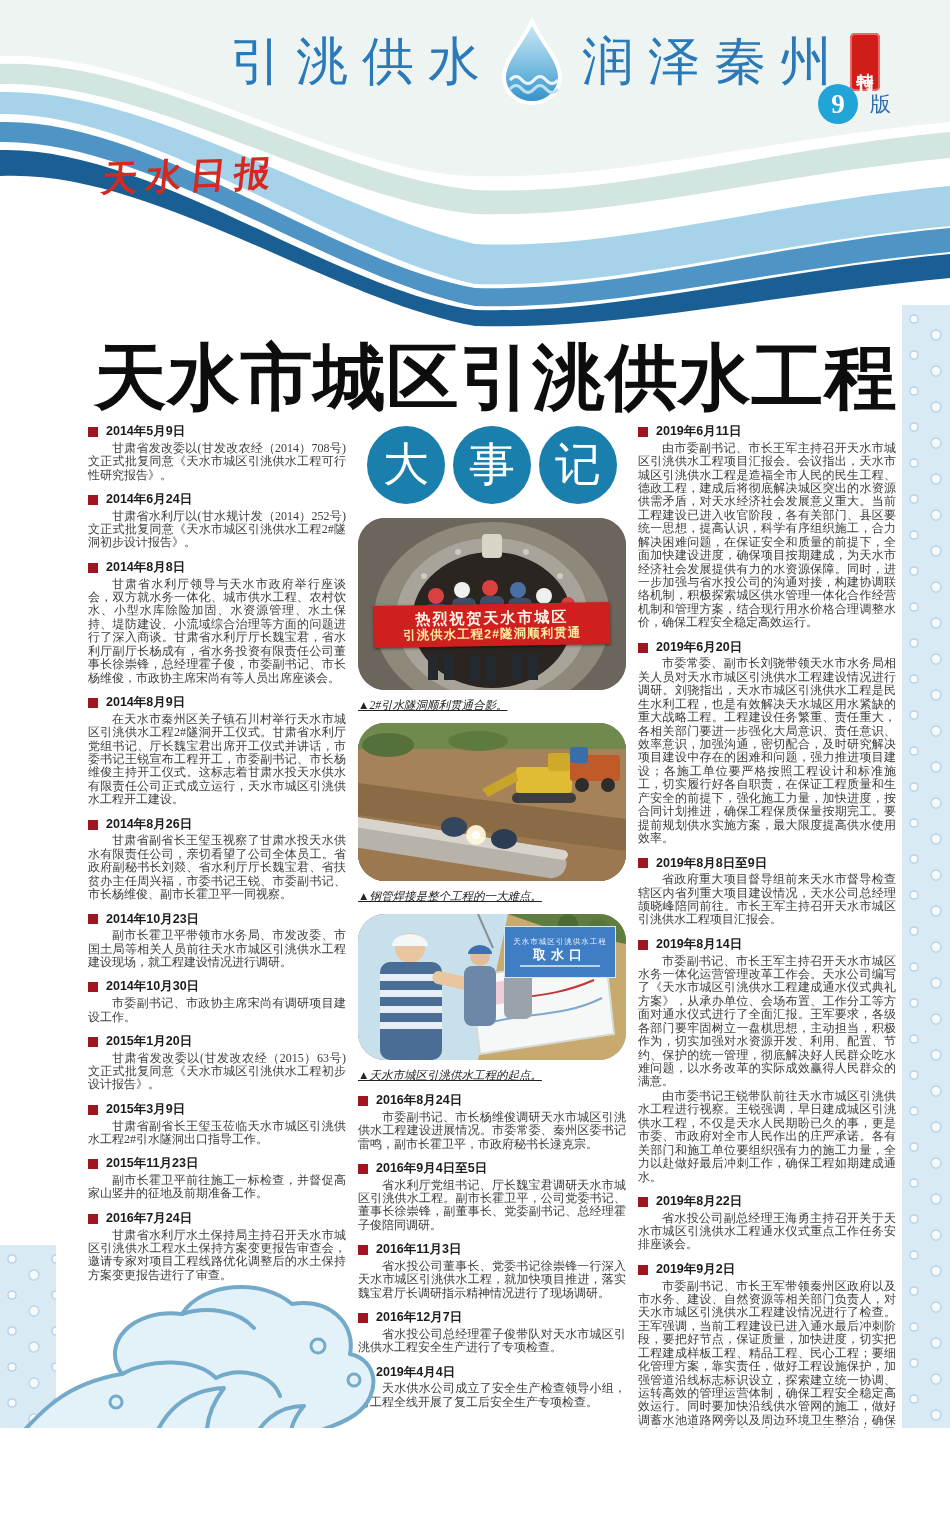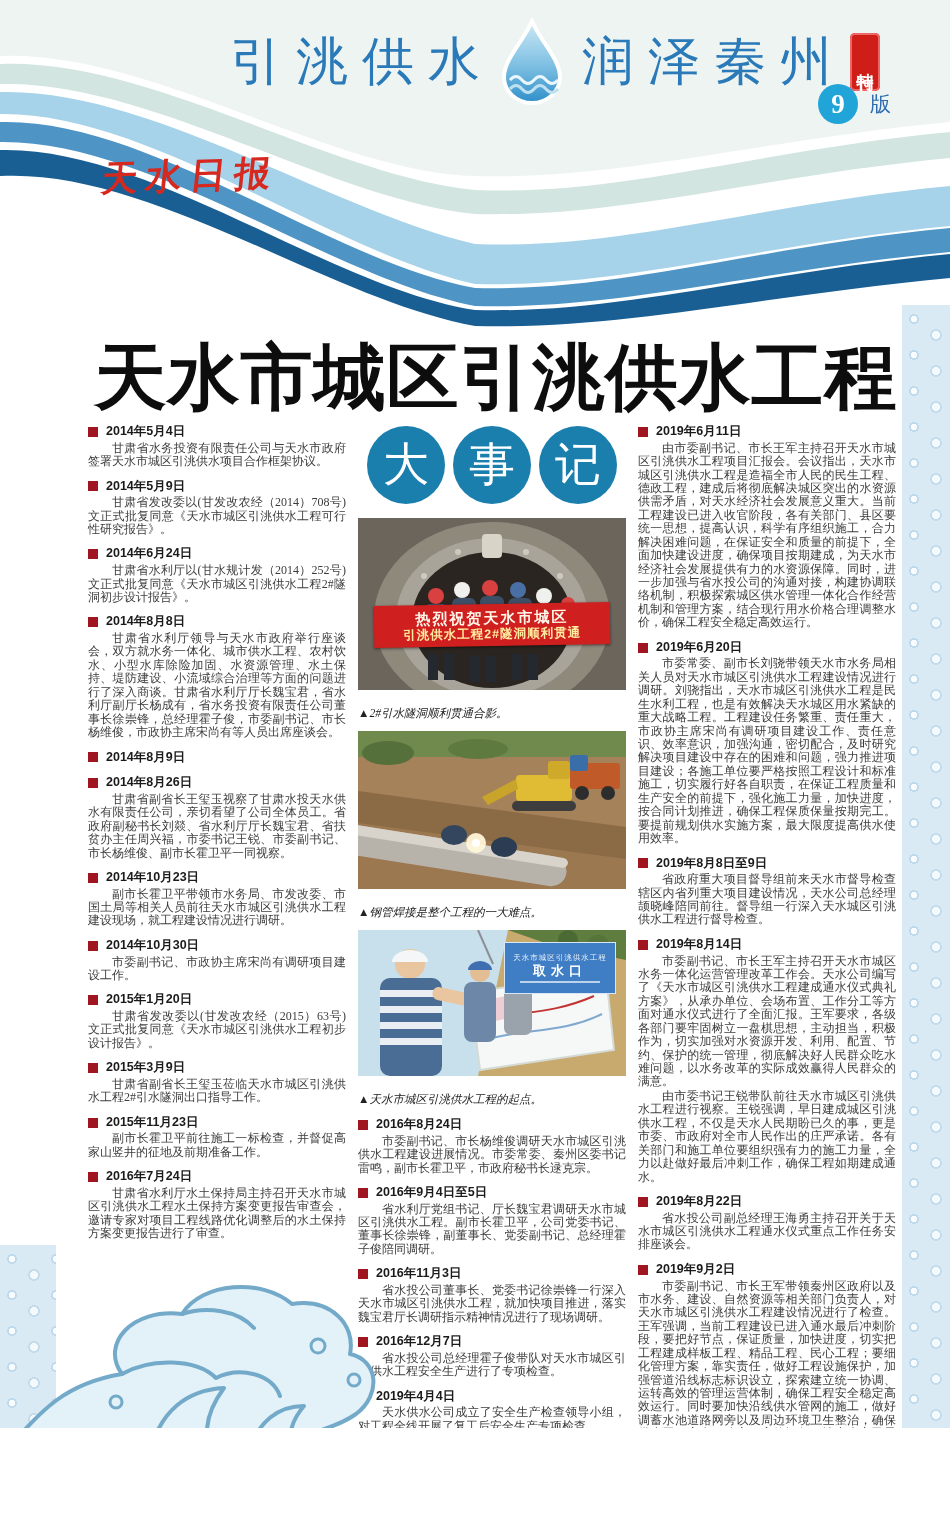--- a/index.html
+++ b/index.html
@@ -47,24 +47,24 @@
                 margin-top:1px; }
   .entry-text:empty { display:none; }
 
   
   .badge-row { display:flex; justify-content:space-between; width:250px; margin:2px auto 14px; }
   .badge-circle { width:78px; height:78px; border-radius:50%; background:#1b7fae; color:#fff;
                   font-family:"Liberation Serif",serif; font-size:46px; display:flex;
                   align-items:center; justify-content:center; }
 
   
-  .photo { position:relative; width:268px; overflow:hidden; background:#777; }
+  .photo { position:relative; width:268px; overflow:hidden; background:#777;border-radius:27px; }
   .photo svg { display:block; }
-  .caption { font-size:11.5px; font-style:italic; color:#222; margin:16px 0 10px;
-             font-family:"Liberation Serif","DejaVu Serif",serif; }
+  .caption { font-size:11.5px; font-style:italic; color:#222; margin:8px 0 10px;
+             font-family:"Liberation Serif","DejaVu Serif",serif;text-decoration:underline; }
   .banner { position:absolute; left:16px; top:86px; width:236px; height:42px; background:#d01f1f;
             transform:rotate(-1deg); display:flex; flex-direction:column; align-items:center;
             justify-content:center; box-shadow:0 1px 3px rgba(0,0,0,.5); }
   .banner-l1 { color:#fff7ea; font-weight:bold; font-size:15px; letter-spacing:2px; line-height:1.2; }
   .banner-l2 { color:#ffec9e; font-weight:bold; font-size:12.5px; letter-spacing:1px; line-height:1.2; }
   .sign { position:absolute; right:10px; top:12px; width:112px; height:52px; background:#3f7dc4;
           border:1px solid #d9e6f5; display:flex; flex-direction:column; align-items:center;
           justify-content:center; }
   .sign-l1 { color:#eaf2fb; font-size:7.5px; letter-spacing:1px; line-height:1.3; }
   .sign-l2 { color:#ffffff; font-size:13px; font-weight:bold; letter-spacing:5px; line-height:1.2; }
@@ -126,28 +126,20 @@
   <h1 class="headline">天水市城区引洮供水工程</h1>
 
   <div class="seigaiha strip-right"></div>
   <div class="seigaiha strip-left"></div>
   <div class="seigaiha bottom-band"></div>
 
   <div class="columns">
 
     <div class="col">
 
-        <div class="entry">
-          <div class="entry-date">
-            <span class="sq"></span>
-            <span>2014年5月4日</span>
-          </div>
-          <p class="entry-text">甘肃省水务投资有限责任公司与天水市政府签署天水市城区引洮供水项目合作框架协议。</p>
-
-        </div>
 
         <div class="entry">
           <div class="entry-date">
             <span class="sq"></span>
             <span>2014年5月9日</span>
           </div>
           <p class="entry-text">甘肃省发改委以(甘发改农经（2014）708号)文正式批复同意《天水市城区引洮供水工程可行性研究报告》。</p>
 
         </div>
 
@@ -167,20 +159,21 @@
           </div>
           <p class="entry-text">甘肃省水利厅领导与天水市政府举行座谈会，双方就水务一体化、城市供水工程、农村饮水、小型水库除险加固、水资源管理、水土保持、堤防建设、小流域综合治理等方面的问题进行了深入商谈。甘肃省水利厅厅长魏宝君，省水利厅副厅长杨成有，省水务投资有限责任公司董事长徐崇锋，总经理霍子俊，市委副书记、市长杨维俊，市政协主席宋尚有等人员出席座谈会。</p>
 
         </div>
 
         <div class="entry">
           <div class="entry-date">
             <span class="sq"></span>
             <span>2014年8月9日</span>
           </div>
+          <p class="entry-text">在天水市秦州区关子镇石川村举行天水市城区引洮供水工程2#隧洞开工仪式。甘肃省水利厅党组书记、厅长魏宝君出席开工仪式并讲话，市委书记王锐宣布工程开工，市委副书记、市长杨维俊主持开工仪式。这标志着甘肃水投天水供水有限责任公司正式成立运行，天水市城区引洮供水工程开工建设。</p>
 
         </div>
 
         <div class="entry">
           <div class="entry-date">
             <span class="sq"></span>
             <span>2014年8月26日</span>
           </div>
           <p class="entry-text">甘肃省副省长王玺玉视察了甘肃水投天水供水有限责任公司，亲切看望了公司全体员工。省政府副秘书长刘燚、省水利厅厅长魏宝君、省扶贫办主任周兴福，市委书记王锐、市委副书记、市长杨维俊、副市长霍卫平一同视察。</p>
 
@@ -426,30 +419,30 @@
           </div>
           <p class="entry-text">由市委副书记、市长王军主持召开天水市城区引洮供水工程项目汇报会。会议指出，天水市城区引洮供水工程是造福全市人民的民生工程、德政工程，建成后将彻底解决城区突出的水资源供需矛盾，对天水经济社会发展意义重大。当前工程建设已进入收官阶段，各有关部门、县区要统一思想，提高认识，科学有序组织施工，合力解决困难问题，在保证安全和质量的前提下，全面加快建设进度，确保项目按期建成，为天水市经济社会发展提供有力的水资源保障。同时，进一步加强与省水投公司的沟通对接，构建协调联络机制，积极探索城区供水管理一体化合作经营机制和管理方案，结合现行用水价格合理调整水价，确保工程安全稳定高效运行。</p>
 
         </div>
 
         <div class="entry">
           <div class="entry-date">
             <span class="sq"></span>
             <span>2019年6月20日</span>
           </div>
-          <p class="entry-text">市委常委、副市长刘骁带领天水市水务局相关人员对天水市城区引洮供水工程建设情况进行调研。刘骁指出，天水市城区引洮供水工程是民生水利工程，也是有效解决天水城区用水紧缺的重大战略工程。工程建设任务繁重、责任重大，市政协主席宋尚有调研项目建设工作、责任意识、效率意识，加强沟通，密切配合，及时研究解决项目建设中存在的困难和问题，强力推进项目建设；各施工单位要严格按照工程设计和标准施工，切实履行好各自职责，在保证工程质量和生产安全的前提下，强化施工力量，加快进度，按合同计划推进，确保工程保质保量按期完工。要提前规划供水实施方案，最大限度提高供水使用效率。</p>
+          <p class="entry-text">市委常委、副市长刘骁带领天水市水务局相关人员对天水市城区引洮供水工程建设情况进行调研。刘骁指出，天水市城区引洮供水工程是民生水利工程，也是有效解决天水城区用水紧缺的重大战略工程。工程建设任务繁重、责任重大，各相关部门要进一步强化大局意识、责任意识、效率意识，加强沟通，密切配合，及时研究解决项目建设中存在的困难和问题，强力推进项目建设；各施工单位要严格按照工程设计和标准施工，切实履行好各自职责，在保证工程质量和生产安全的前提下，强化施工力量，加快进度，按合同计划推进，确保工程保质保量按期完工。要提前规划供水实施方案，最大限度提高供水使用效率。</p>
 
         </div>
 
         <div class="entry">
           <div class="entry-date">
             <span class="sq"></span>
             <span>2019年8月8日至9日</span>
           </div>
-          <p class="entry-text">省政府重大项目督导组前来天水市督导检查辖区内省列重大项目建设情况，天水公司总经理颉晓峰陪同前往。督导组一行深入天水城区引洮供水工程进行督导检查。</p>
+          <p class="entry-text">省政府重大项目督导组前来天水市督导检查辖区内省列重大项目建设情况，天水公司总经理颉晓峰陪同前往。市长王军主持召开天水市城区引洮供水工程项目汇报会。</p>
 
         </div>
 
         <div class="entry">
           <div class="entry-date">
             <span class="sq"></span>
             <span>2019年8月14日</span>
           </div>
           <p class="entry-text">市委副书记、市长王军主持召开天水市城区水务一体化运营管理改革工作会。天水公司编写了《天水市城区引洮供水工程建成通水仪式典礼方案》，从承办单位、会场布置、工作分工等方面对通水仪式进行了全面汇报。王军要求，各级各部门要牢固树立一盘棋思想，主动担当，积极作为，切实加强对水资源开发、利用、配置、节约、保护的统一管理，彻底解决好人民群众吃水难问题，以水务改革的实际成效赢得人民群众的满意。</p>
           <p class="entry-text">由市委书记王锐带队前往天水市城区引洮供水工程进行视察。王锐强调，早日建成城区引洮供水工程，不仅是天水人民期盼已久的事，更是市委、市政府对全市人民作出的庄严承诺。各有关部门和施工单位要组织强有力的施工力量，全力以赴做好最后冲刺工作，确保工程如期建成通水。</p>

